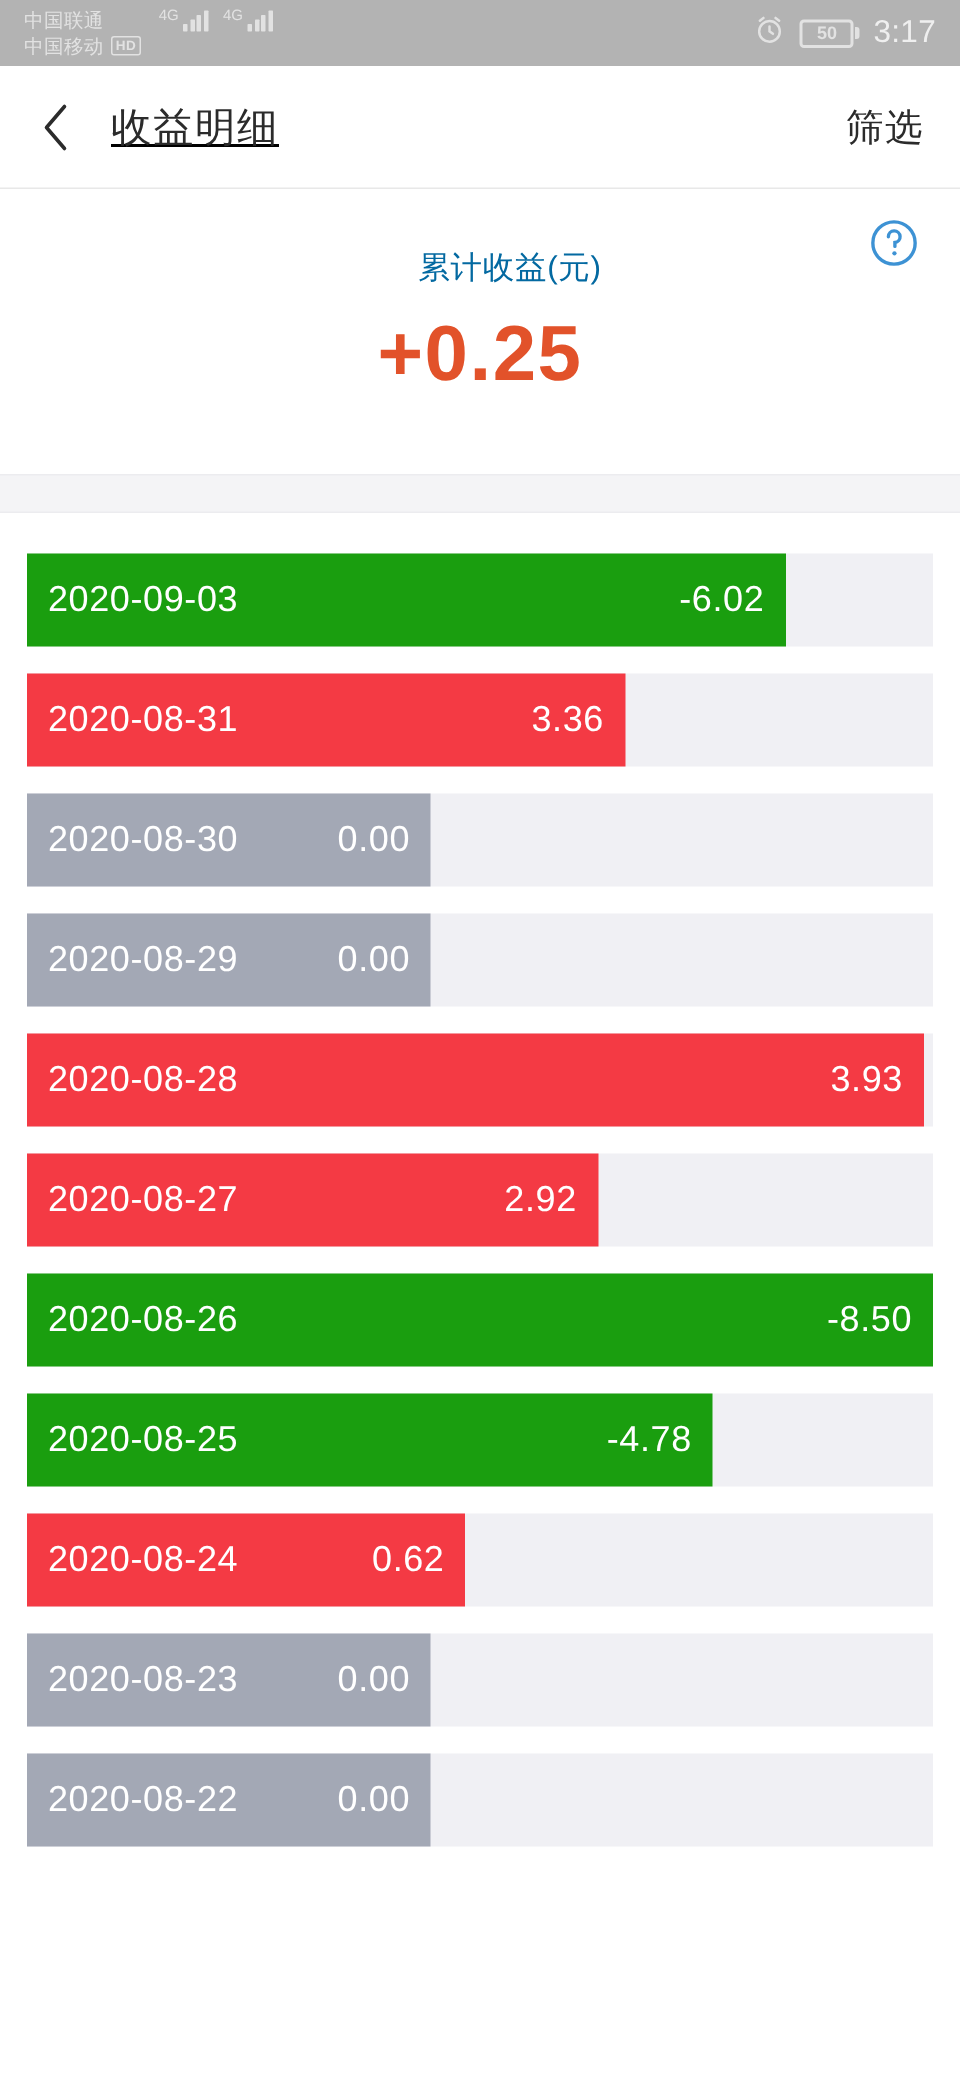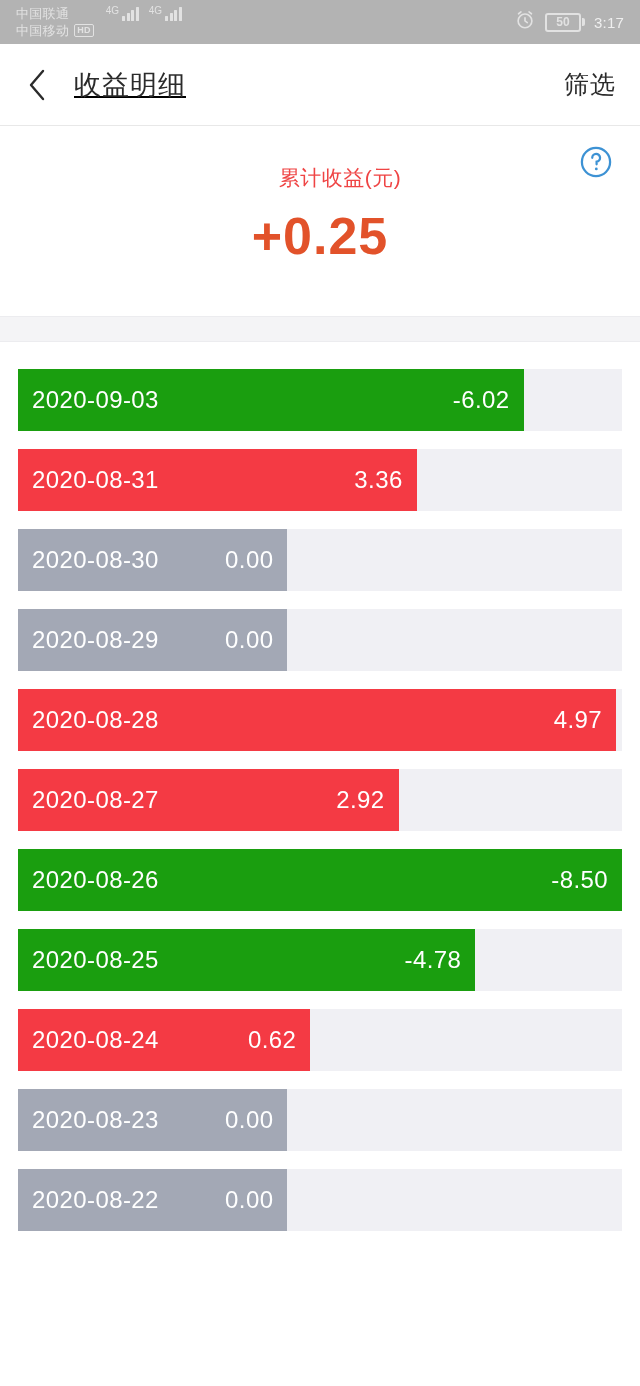--- a/index.html
+++ b/index.html
@@ -37,41 +37,41 @@
   .bars i:nth-child(4){ height:14px;}
   .sb-right{ display:flex; align-items:center; gap:9px; }
   .battery{ display:flex; align-items:center; }
   .batt-body{
     border:2px solid #e2e2e2; border-radius:3px;
     height:19px; min-width:36px; padding:0 3px;
     display:flex; align-items:center; justify-content:center;
     font-size:12px; font-weight:bold; color:#e2e2e2;
   }
   .batt-cap{ width:3px; height:8px; background:#e2e2e2; border-radius:0 2px 2px 0; margin-left:1px;}
-  .clock{ font-size:15px; color:#efefef; letter-spacing:.2px;text-align:center;}
+  .clock{ font-size:21px; color:#efefef; letter-spacing:.2px;text-align:center;}
 
   
   .navbar{
     height:82px; background:#fff;
     display:flex; align-items:center; justify-content:space-between;
     padding:0 24px 0 26px;
     border-bottom:1px solid #e8e8e8;
   }
   .nav-left{ display:flex; align-items:center; gap:26px;text-decoration:underline; }
   .back-icon{ width:22px; height:34px; display:block; }
   .nav-title{ font-size:27px; color:#2b2b2b; letter-spacing:1px;}
   .nav-action{ font-size:25px; color:#2b2b2b; letter-spacing:1px;}
 
   
   .summary{
     background:#fff; height:190px; position:relative;
     display:flex; flex-direction:column; align-items:center;
     padding-top:38px;
   }
-  .sum-label{ font-size:21px; color:#ef4444; letter-spacing:.5px;margin-left:40px; }
+  .sum-label{ font-size:21px; color:#0369a1; letter-spacing:.5px;margin-left:40px; }
   .sum-value{ font-size:52px; color:#e2522a; font-weight:bold; margin-top:14px; letter-spacing:1px;}
   .help-icon{ position:absolute; right:26px; top:18px; }
 
   .divider{ height:26px; background:#f4f4f6; border-top:1px solid #ececef; border-bottom:1px solid #ececef;}
 
   
   .list{ background:#fff; padding-top:18px; }
   .row{
     height:80px; padding:0 18px;
     display:flex; align-items:center;
@@ -198,21 +198,21 @@
         <div class="fill zero" style="width:44.6%">
           <span class="r-date">2020-08-29</span>
           <span class="r-val">0.00</span>
         </div>
       </div>
     </div>
     <div class="row">
       <div class="track">
         <div class="fill pos" style="width:99%">
           <span class="r-date">2020-08-28</span>
-          <span class="r-val">4.97</span>
+          <span class="r-val">3.93</span>
         </div>
       </div>
     </div>
     <div class="row">
       <div class="track">
         <div class="fill pos" style="width:63%">
           <span class="r-date">2020-08-27</span>
           <span class="r-val">2.92</span>
         </div>
       </div>

